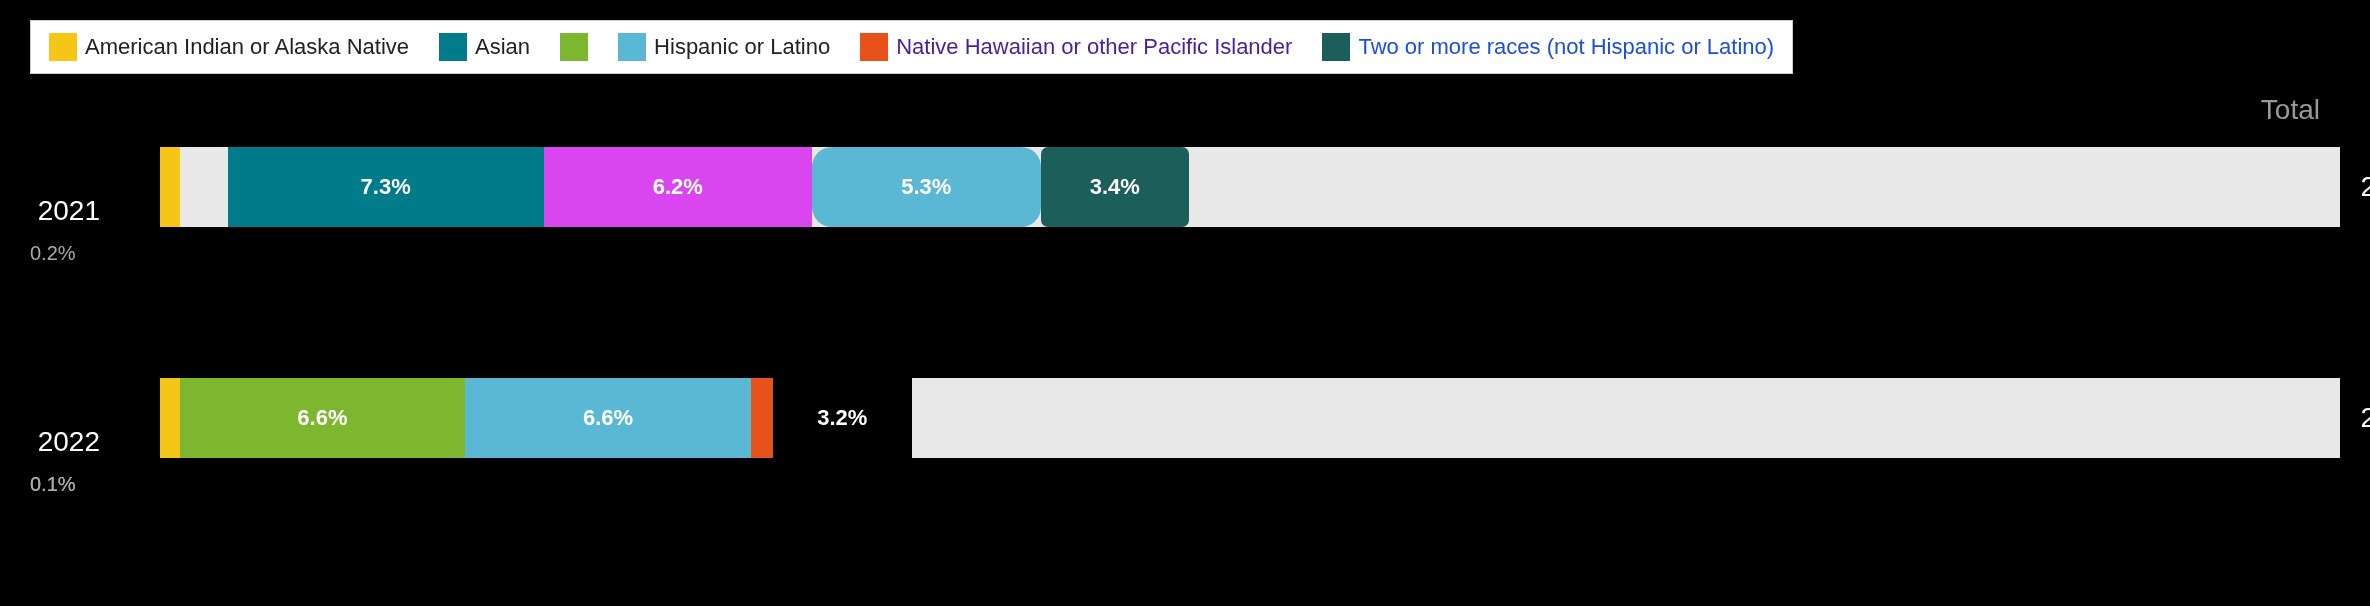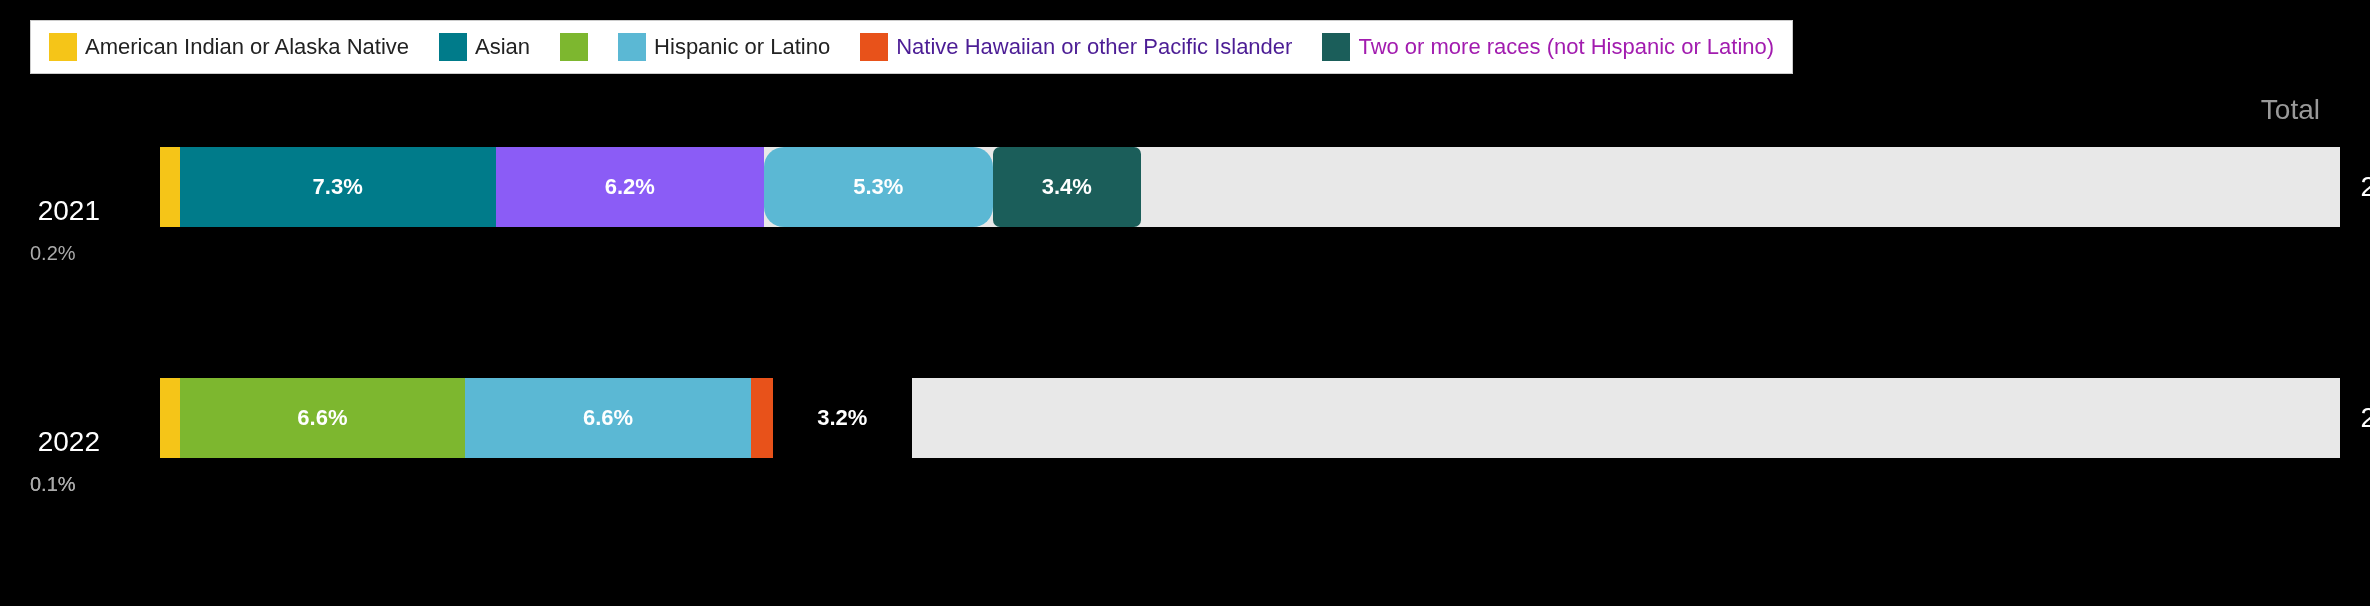--- a/index.html
+++ b/index.html
@@ -131,40 +131,40 @@
     <div class="legend-item">
       <div class="legend-swatch" style="background:#5BB8D4;"></div>
       <span style="color:#222;">Hispanic or Latino</span>
     </div>
     <div class="legend-item">
       <div class="legend-swatch" style="background:#E8521A;"></div>
       <span style="color:#4c1d95;">Native Hawaiian or other Pacific Islander</span>
     </div>
     <div class="legend-item">
       <div class="legend-swatch" style="background:#1B5E5A;"></div>
-      <span style="color:#a21caf;">Two or more races (not Hispanic or Latino)</span>
+      <span style="color:#1d4ed8;">Two or more races (not Hispanic or Latino)</span>
     </div>
   </div>
 
   <div class="chart-area">
 
     <div class="total-label">Total</div>
 
     <div style="position:relative; margin-bottom: 55px;">
       <div class="bar-row">
         <div class="year-label">2021</div>
         <div class="bar-track">
 
           <div class="bar-segment" style="width:0.9%; background:#F5C518; min-width:3px;"></div>
 
-          <div class="bar-segment" style="width:14.5%; background:#007B8A;">
+          <div class="bar-segment" style="width:14.5%; background:#007B8A;margin-left:48px;">
             <span>7.3%</span>
           </div>
 
-          <div class="bar-segment" style="width:12.3%; background:#8b5cf6;">
+          <div class="bar-segment" style="width:12.3%; background:#d946ef;">
             <span>6.2%</span>
           </div>
 
           <div class="bar-segment" style="width:10.5%; background:#5BB8D4;border-radius:20px;">
             <span>5.3%</span>
           </div>
 
           <div class="bar-segment" style="width:6.8%; background:#1B5E5A;border-radius:7px;">
             <span>3.4%</span>
           </div>

